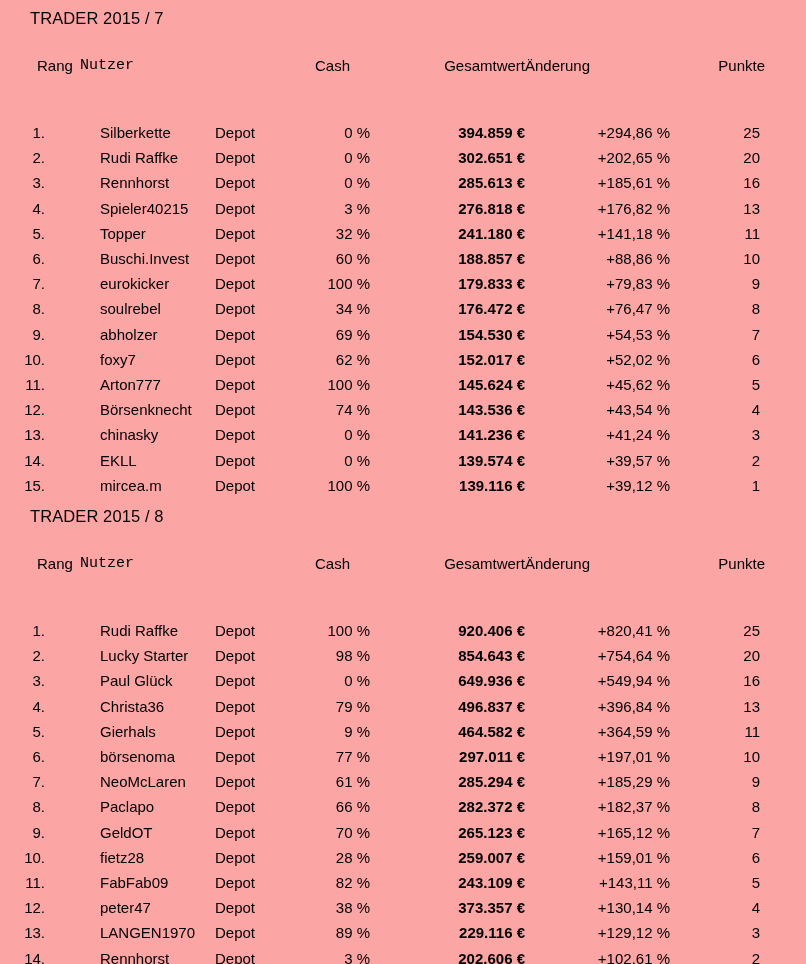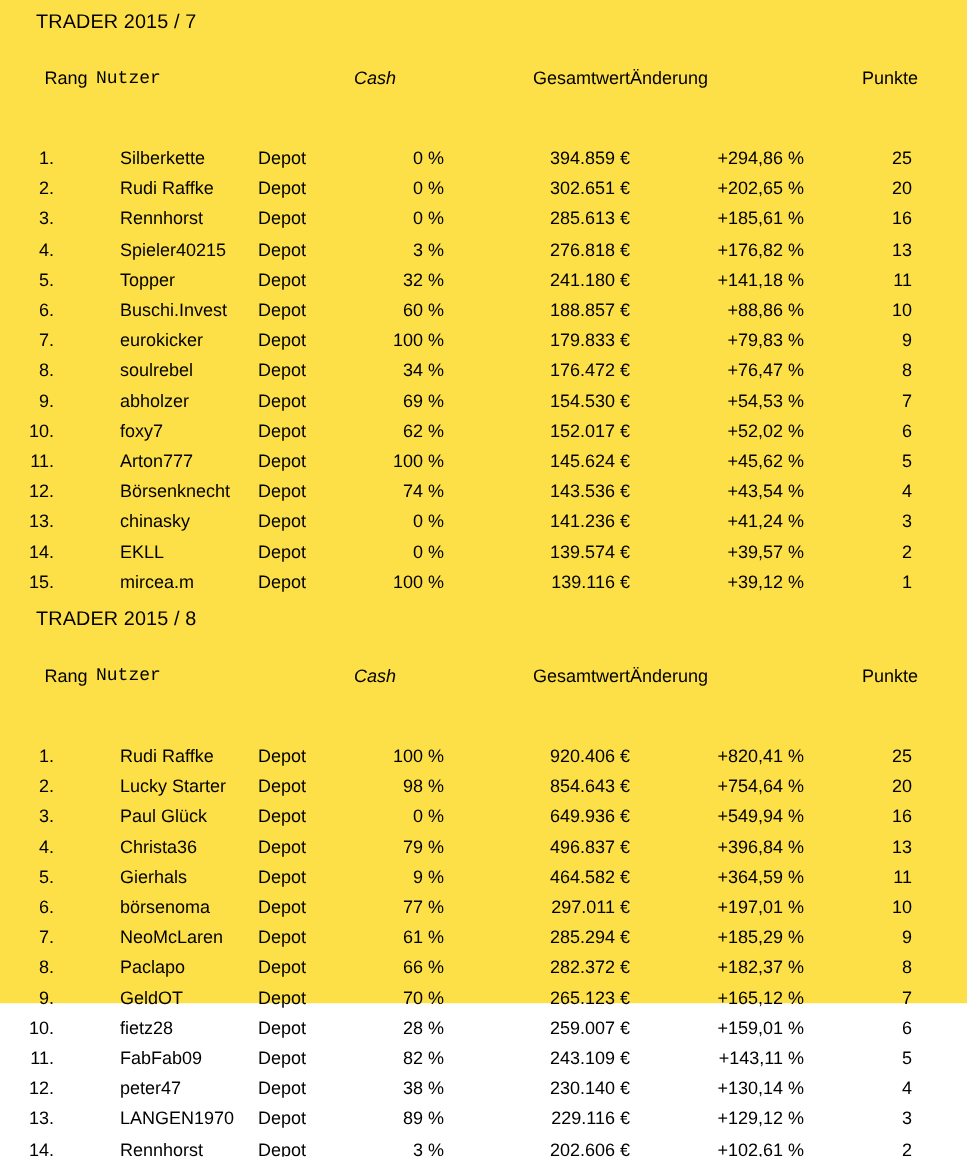--- a/index.html
+++ b/index.html
@@ -12,23 +12,23 @@
 
   body {
     font-family: "Liberation Sans", sans-serif;
     color: #000000;
     overflow: hidden;
     position: relative;
   }
 
   .page {
     width: 806px;
-    height: 836px;
+    height: 964px;
     position: relative;
-    background: #fde047;
+    background: #fca5a5;
   }
 
   .block {
     position: absolute;
     left: 0;
     width: 806px;
   }
 
   #block-0 { top: 8px; }
   #block-1 { top: 506px; }
@@ -71,31 +71,31 @@
   col.c-depot  { width: 80px;  }
   col.c-cash   { width: 75px;  }
   col.c-total  { width: 155px; }
   col.c-chg    { width: 145px; }
   col.c-pts    { width: 136px; }
 
   
   th.h-rank  { text-align: left;  padding-left: 37px !important; }
   th.h-user  { text-align: left;  padding-left: 5px !important; font-family: Liberation Mono, monospace; }
   th.h-depot { text-align: left; }
-  th.h-cash  { text-align: left; padding-right: 0 !important; font-style: italic; }
+  th.h-cash  { text-align: center; padding-right: 0 !important; }
   th.h-total { text-align: right; padding-right: 0 !important; }
   th.h-chg   { text-align: left; padding-right: 0 !important; }
   th.h-pts   { text-align: right; padding-right: 41px !important; }
 
   
   td.d-rank  { text-align: right; padding-right: 30px !important; }
   td.d-user  { text-align: left;  padding-left: 25px !important; }
   td.d-depot { text-align: left;  padding-left: 0 !important; margin-left: 22px; }
   td.d-cash  { text-align: right; padding-right: 0 !important; }
-  td.d-total { text-align: right; padding-right: 0 !important; }
+  td.d-total { text-align: right; padding-right: 0 !important; font-weight: bold; }
   td.d-chg   { text-align: right; padding-right: 0 !important; }
   td.d-pts   { text-align: right; padding-right: 46px !important; }
 
   .spacer-top { height: 14px; }
 </style>
 </head>
 <body>
 
 <div class="page">
 
@@ -389,21 +389,21 @@
             <td class="d-cash">82 %</td>
             <td class="d-total">243.109 €</td>
             <td class="d-chg">+143,11 %</td>
             <td class="d-pts">5</td>
           </tr>
           <tr>
             <td class="d-rank">12.</td>
             <td class="d-user">peter47</td>
             <td class="d-depot">Depot</td>
             <td class="d-cash">38 %</td>
-            <td class="d-total">230.140 €</td>
+            <td class="d-total">373.357 €</td>
             <td class="d-chg">+130,14 %</td>
             <td class="d-pts">4</td>
           </tr>
           <tr>
             <td class="d-rank">13.</td>
             <td class="d-user">LANGEN1970</td>
             <td class="d-depot">Depot</td>
             <td class="d-cash">89 %</td>
             <td class="d-total">229.116 €</td>
             <td class="d-chg">+129,12 %</td>

